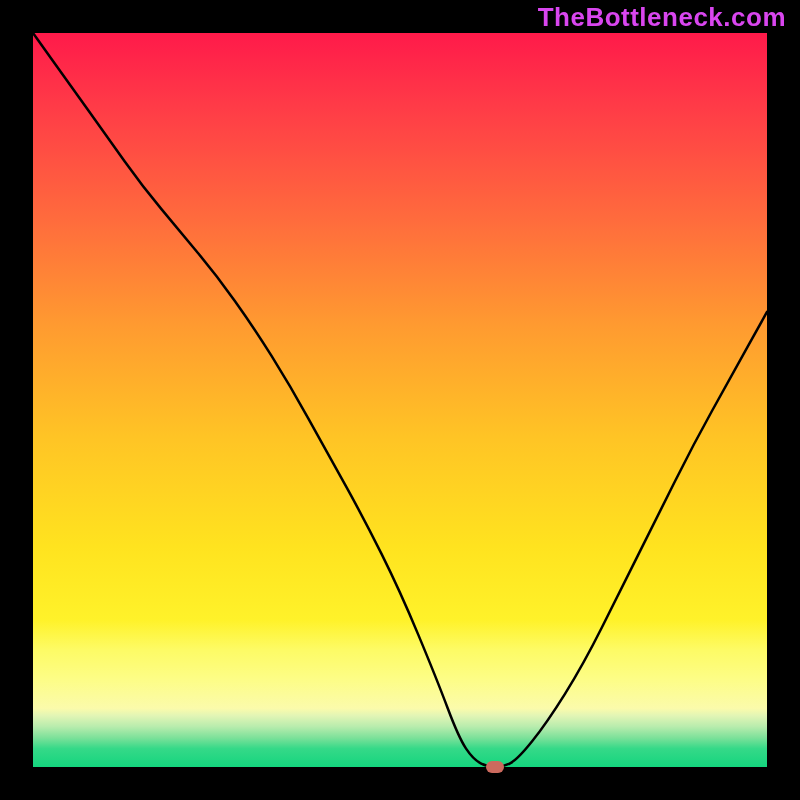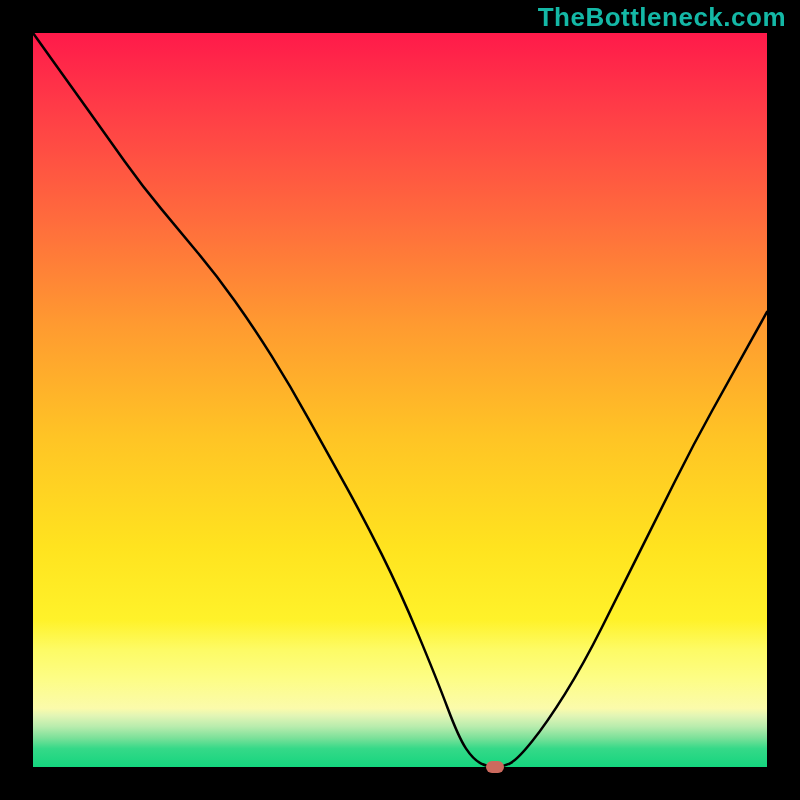--- a/index.html
+++ b/index.html
@@ -16,21 +16,21 @@
     height: 800px;
     background: #000;
   }
   .watermark {
     position: absolute;
     top: 2px;
     right: 14px;
     font-family: Arial, Helvetica, sans-serif;
     font-size: 26px;
     font-weight: 600;
-    color: #14b8a6;
+    color: #d946ef;
     letter-spacing: 0.5px;
     z-index: 10;
   }
   .plot-area {
     position: absolute;
     left: 33px;
     top: 33px;
     width: 734px;
     height: 734px;
     background: linear-gradient(

